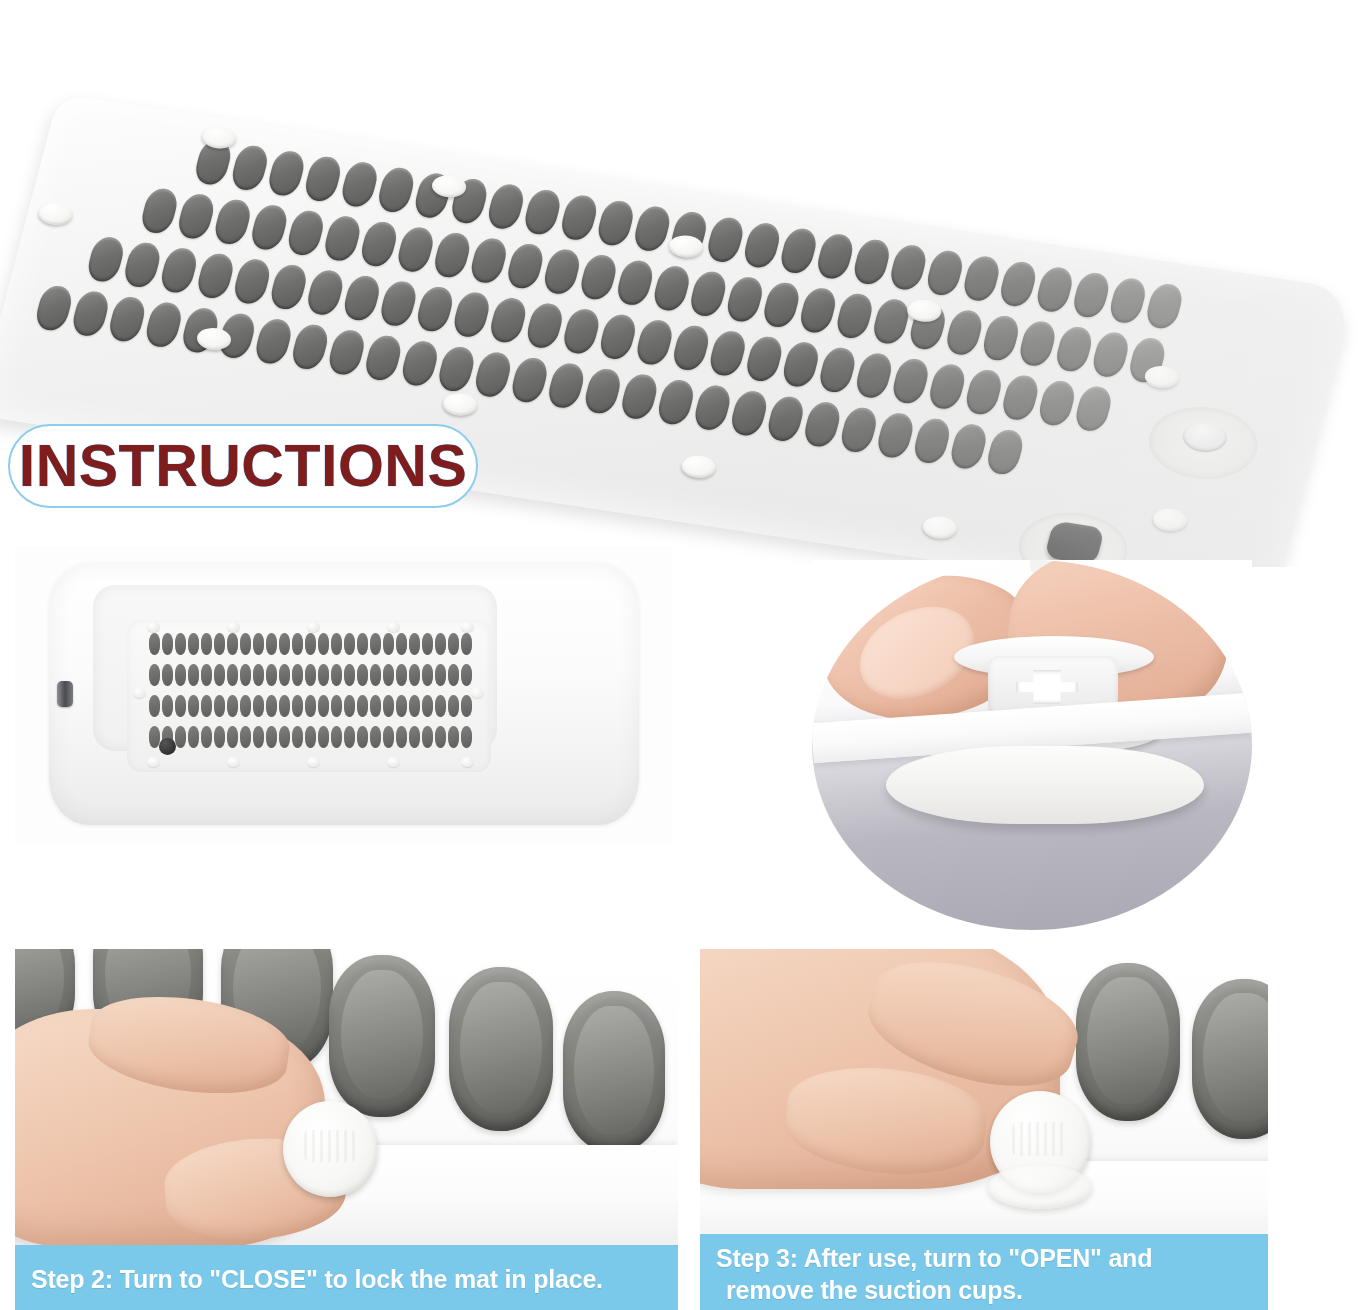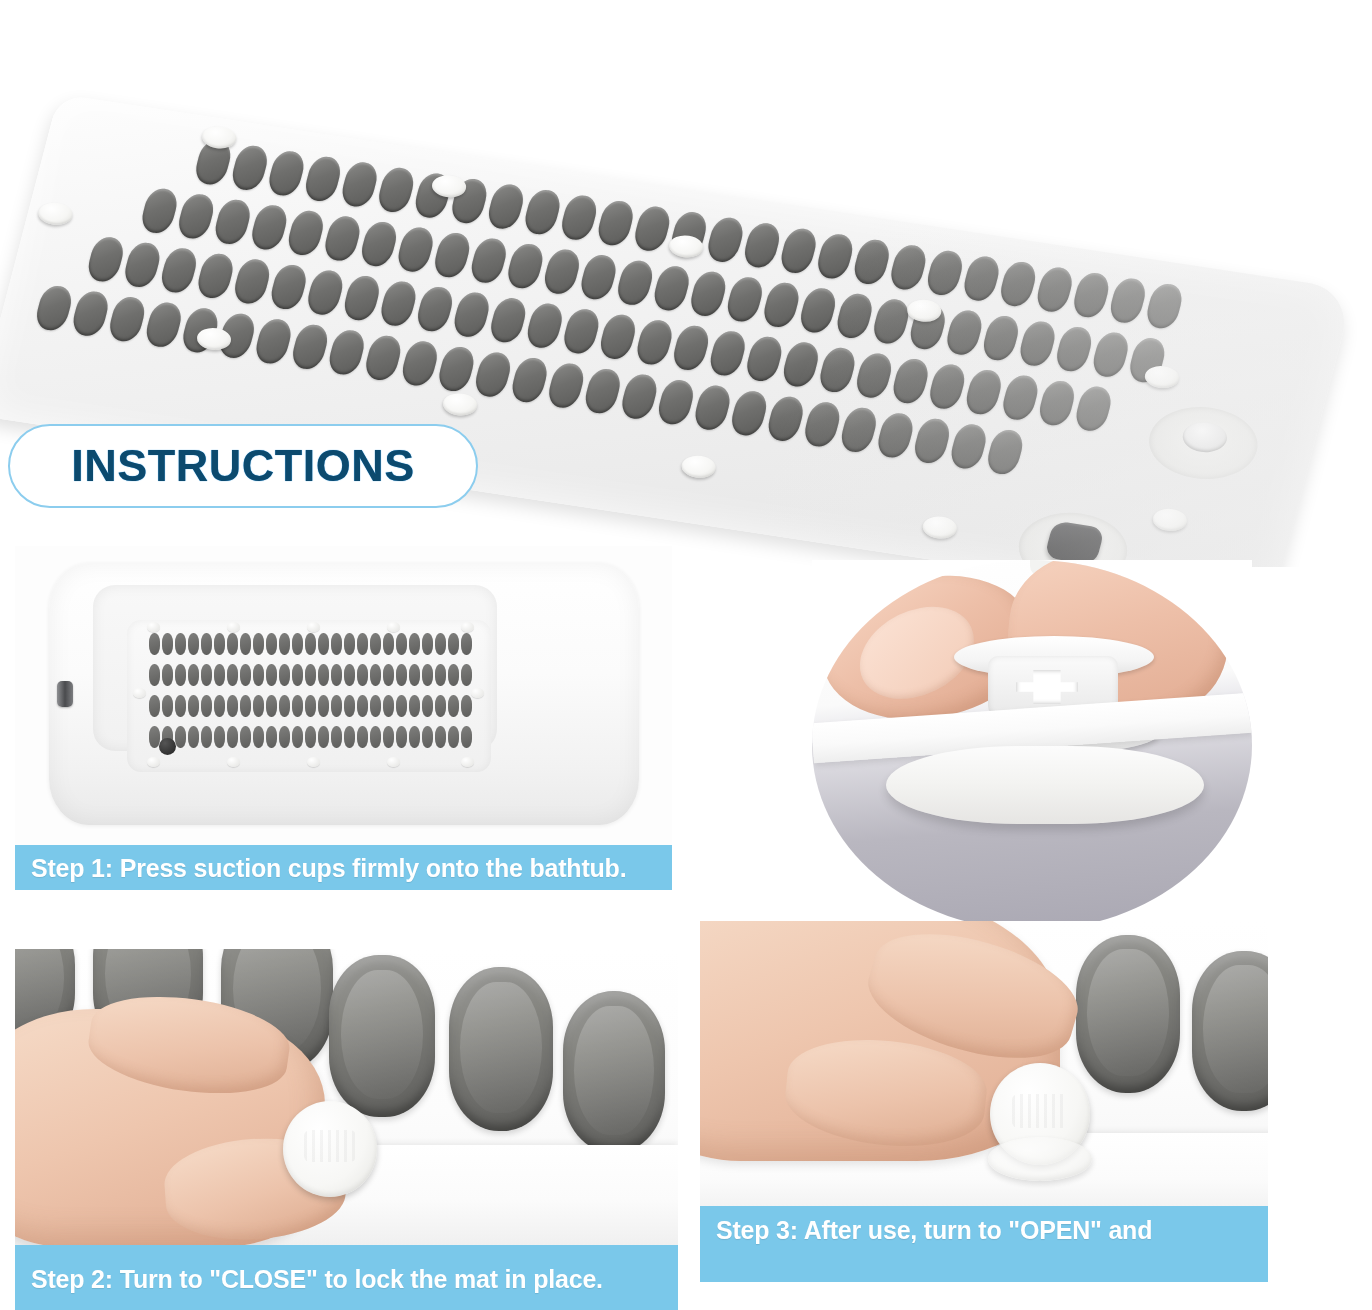--- a/index.html
+++ b/index.html
@@ -140,23 +140,23 @@
     width: 470px;
     height: 84px;
     border: 2px solid #8ccdee;
     border-radius: 44px;
     background: #ffffff;
     display: flex;
     align-items: center;
     justify-content: center;
   }
   .pill-text {
-    font-size: 45px;
+    font-size: 59px;
     font-weight: 700;
-    color: #0c4a6e;
+    color: #7f1d1d;
     letter-spacing: 0.5px;
     text-shadow: 0 0 1px #2196e8;
   }
 
   
   .panel {
     position: absolute;
     overflow: hidden;
     background: #ffffff;
   }
@@ -330,21 +330,21 @@
     width: 230px; height: 26px;
     background: #f3f3f1;
     border-radius: 10px;
   }
 
   
   #panel2 { left: 15px; top: 949px; width: 663px; height: 361px; }
   #panel2 .panel-photo { height: 296px; }
   #panel2 .caption { height: 65px; font-size: 25px; padding-top: 18px; }
 
-  #panel3 { left: 700px; top: 921px; width: 568px; height: 361px; }
+  #panel3 { left: 700px; top: 949px; width: 568px; height: 361px; }
   #panel3 .panel-photo { height: 285px; }
   #panel3 .caption { height: 76px; font-size: 25px; padding-top: 8px; }
 
   .closeup-bg {
     position: absolute; inset: 0;
     background: linear-gradient(180deg,#ffffff 0%,#fcfcfc 55%,#f4f4f4 100%);
   }
   .bigpad {
     position: absolute;
     border-radius: 50px/60px;
@@ -672,23 +672,20 @@
             <div class="tubcup" style="left:344px; top:68px;"></div>
             <div class="tubcup" style="left:20px;  top:137px;"></div>
             <div class="tubcup" style="left:100px; top:137px;"></div>
             <div class="tubcup" style="left:180px; top:137px;"></div>
             <div class="tubcup" style="left:260px; top:137px;"></div>
             <div class="tubcup" style="left:334px; top:137px;"></div>
             <div class="tub-drain-dark"></div>
           </div>
         </div>
       </div>
-    </div>
-    <div class="caption">
-      <span class="line">Step 1: Press suction cups firmly onto the bathtub.</span>
     </div>
   </div>
 
   <div class="panel" id="panelA">
     <div class="circle-photo">
       <div class="corner-strip"></div>
       <div class="thumb left">
         <div class="nail"></div>
       </div>
       <div class="thumb right"></div>
@@ -735,16 +732,17 @@
       <div class="hand" style="left:-60px; top:-30px; width:420px; height:270px; border-radius:30% 46% 34% 24%;"></div>
       <div class="finger" style="left:168px; top:20px; width:210px; height:110px; transform:rotate(16deg);"></div>
       <div class="finger" style="left:86px;  top:120px; width:200px; height:104px; transform:rotate(6deg);"></div>
       <div class="whitecap" style="left:290px; top:142px; width:100px; height:102px;">
         <div class="capmark"></div>
       </div>
       <div class="whitecap" style="left:288px; top:216px; width:104px; height:44px; opacity:0.65;"></div>
     </div>
     <div class="caption">
       <span class="line">Step 3: After use, turn to "OPEN" and</span>
+      <span class="line indent">remove the suction cups.</span>
     </div>
   </div>
 
 </div>
 
 </body></html>

